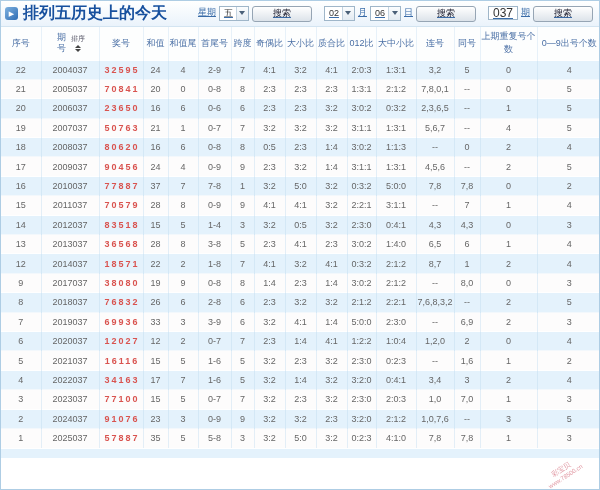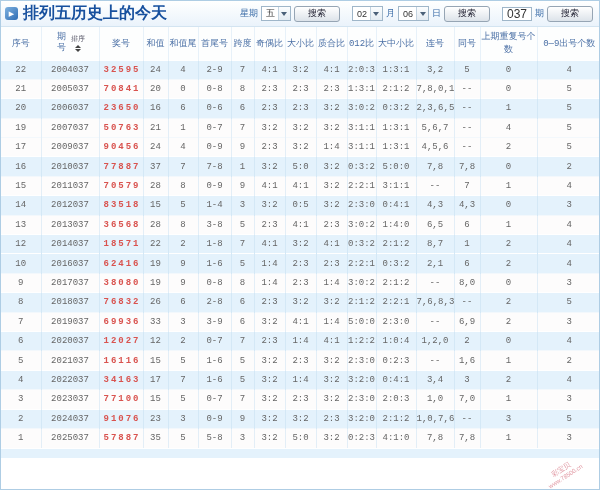--- a/index.html
+++ b/index.html
@@ -27,50 +27,50 @@
     width: 13px; height: 13px; border-radius: 3px;
     background: linear-gradient(135deg, #7fb2e0, #2d6cb4);
     color: #fff; font-size: 7px; line-height: 13px; text-align: center;
     margin-right: 5px; flex: 0 0 auto;
   }
   .title { font-size: 16px; font-weight: bold; color: #17509e; white-space: nowrap; }
   .controls {
     margin-left: auto; display: flex; align-items: center;
     font-size: 9px; color: #3a6ca8; white-space: nowrap;
   }
-  .grp { display: flex; align-items: center; gap: 3px; margin-left: 12px; }
+  .grp { display: flex; align-items: flex-start; gap: 3px; margin-left: 12px; text-decoration: underline; }
   .sel {
     display: inline-flex; align-items: center; height: 15px;
     border: 1px solid #9fb6c9; background: #fff; color: #333; cursor: default;
   }
   .sel-val { padding: 0 3px 0 4px; min-width: 13px; text-align: center; }
   .sel-btn {
     width: 12px; align-self: stretch;
     border-left: 1px solid #c3d3e0;
     background: linear-gradient(#fbfdfe, #e3ebf2);
     display: flex; align-items: center; justify-content: center;
   }
   .caret {
     width: 0; height: 0;
     border-left: 3px solid transparent; border-right: 3px solid transparent;
     border-top: 4px solid #4a6078;
   }
   .btn {
-    height: 16px; padding: 0 13px; font-size: 9px; color: #223;
+    height: 16px; padding: 0 20px; font-size: 9px; color: #223;
     border: 1px solid #96a5b4; border-radius: 3px;
     background: linear-gradient(#ffffff, #dce3ea);
     display: inline-flex; align-items: center; cursor: pointer;
   }
   .txt {
     width: 30px; height: 14px; border: 1px solid #9fb6c9;
     font-size: 12px; text-align: center; color: #333;
     font-family: "Liberation Sans", "DejaVu Sans", sans-serif;
   }
   
-  table { width: 600px; table-layout: fixed; border-collapse: collapse; font-family: Liberation Mono, monospace; }
+  table { width: 600px; table-layout: fixed; border-collapse: collapse; }
   thead th {
     height: 33px; font-weight: normal; font-size: 9px; color: #4a6fa5;
     border-right: 1px solid #e7f1f9; background: #fdfefe;
     text-align: center; vertical-align: middle; overflow: hidden;
   }
   thead th:last-child, tbody td:last-child { border-right: none; }
   tbody td {
     height: 19.4px; font-size: 9px; color: #666; text-align: center;
     border-right: 1px solid #e3eef7; border-top: 1px solid #f3f8fc;
     background: #fdfcfc; overflow: hidden; white-space: nowrap;
@@ -269,20 +269,38 @@
           <td>3:2</td>
           <td>3:2</td>
           <td>3:2</td>
           <td>3:1:1</td>
           <td>1:3:1</td>
           <td>5,6,7</td>
           <td>--</td>
           <td>4</td>
           <td>5</td>
         </tr>
+        <tr class="alt">
+          <td>18</td>
+          <td>2008037</td>
+          <td class="num">80620</td>
+          <td>16</td>
+          <td>6</td>
+          <td>0-8</td>
+          <td>8</td>
+          <td>0:5</td>
+          <td>2:3</td>
+          <td>1:4</td>
+          <td>3:0:2</td>
+          <td>1:1:3</td>
+          <td>--</td>
+          <td>0</td>
+          <td>2</td>
+          <td>4</td>
+        </tr>
         <tr>
           <td>17</td>
           <td>2009037</td>
           <td class="num">90456</td>
           <td>24</td>
           <td>4</td>
           <td>0-9</td>
           <td>9</td>
           <td>2:3</td>
           <td>3:2</td>
@@ -377,38 +395,20 @@
           <td>4:1</td>
           <td>3:2</td>
           <td>4:1</td>
           <td>0:3:2</td>
           <td>2:1:2</td>
           <td>8,7</td>
           <td>1</td>
           <td>2</td>
           <td>4</td>
         </tr>
-        <tr class="alt">
-          <td>10</td>
-          <td>2016037</td>
-          <td class="num">62416</td>
-          <td>19</td>
-          <td>9</td>
-          <td>1-6</td>
-          <td>5</td>
-          <td>1:4</td>
-          <td>2:3</td>
-          <td>2:3</td>
-          <td>2:2:1</td>
-          <td>0:3:2</td>
-          <td>2,1</td>
-          <td>6</td>
-          <td>2</td>
-          <td>4</td>
-        </tr>
         <tr>
           <td>9</td>
           <td>2017037</td>
           <td class="num">38080</td>
           <td>19</td>
           <td>9</td>
           <td>0-8</td>
           <td>8</td>
           <td>1:4</td>
           <td>2:3</td>

